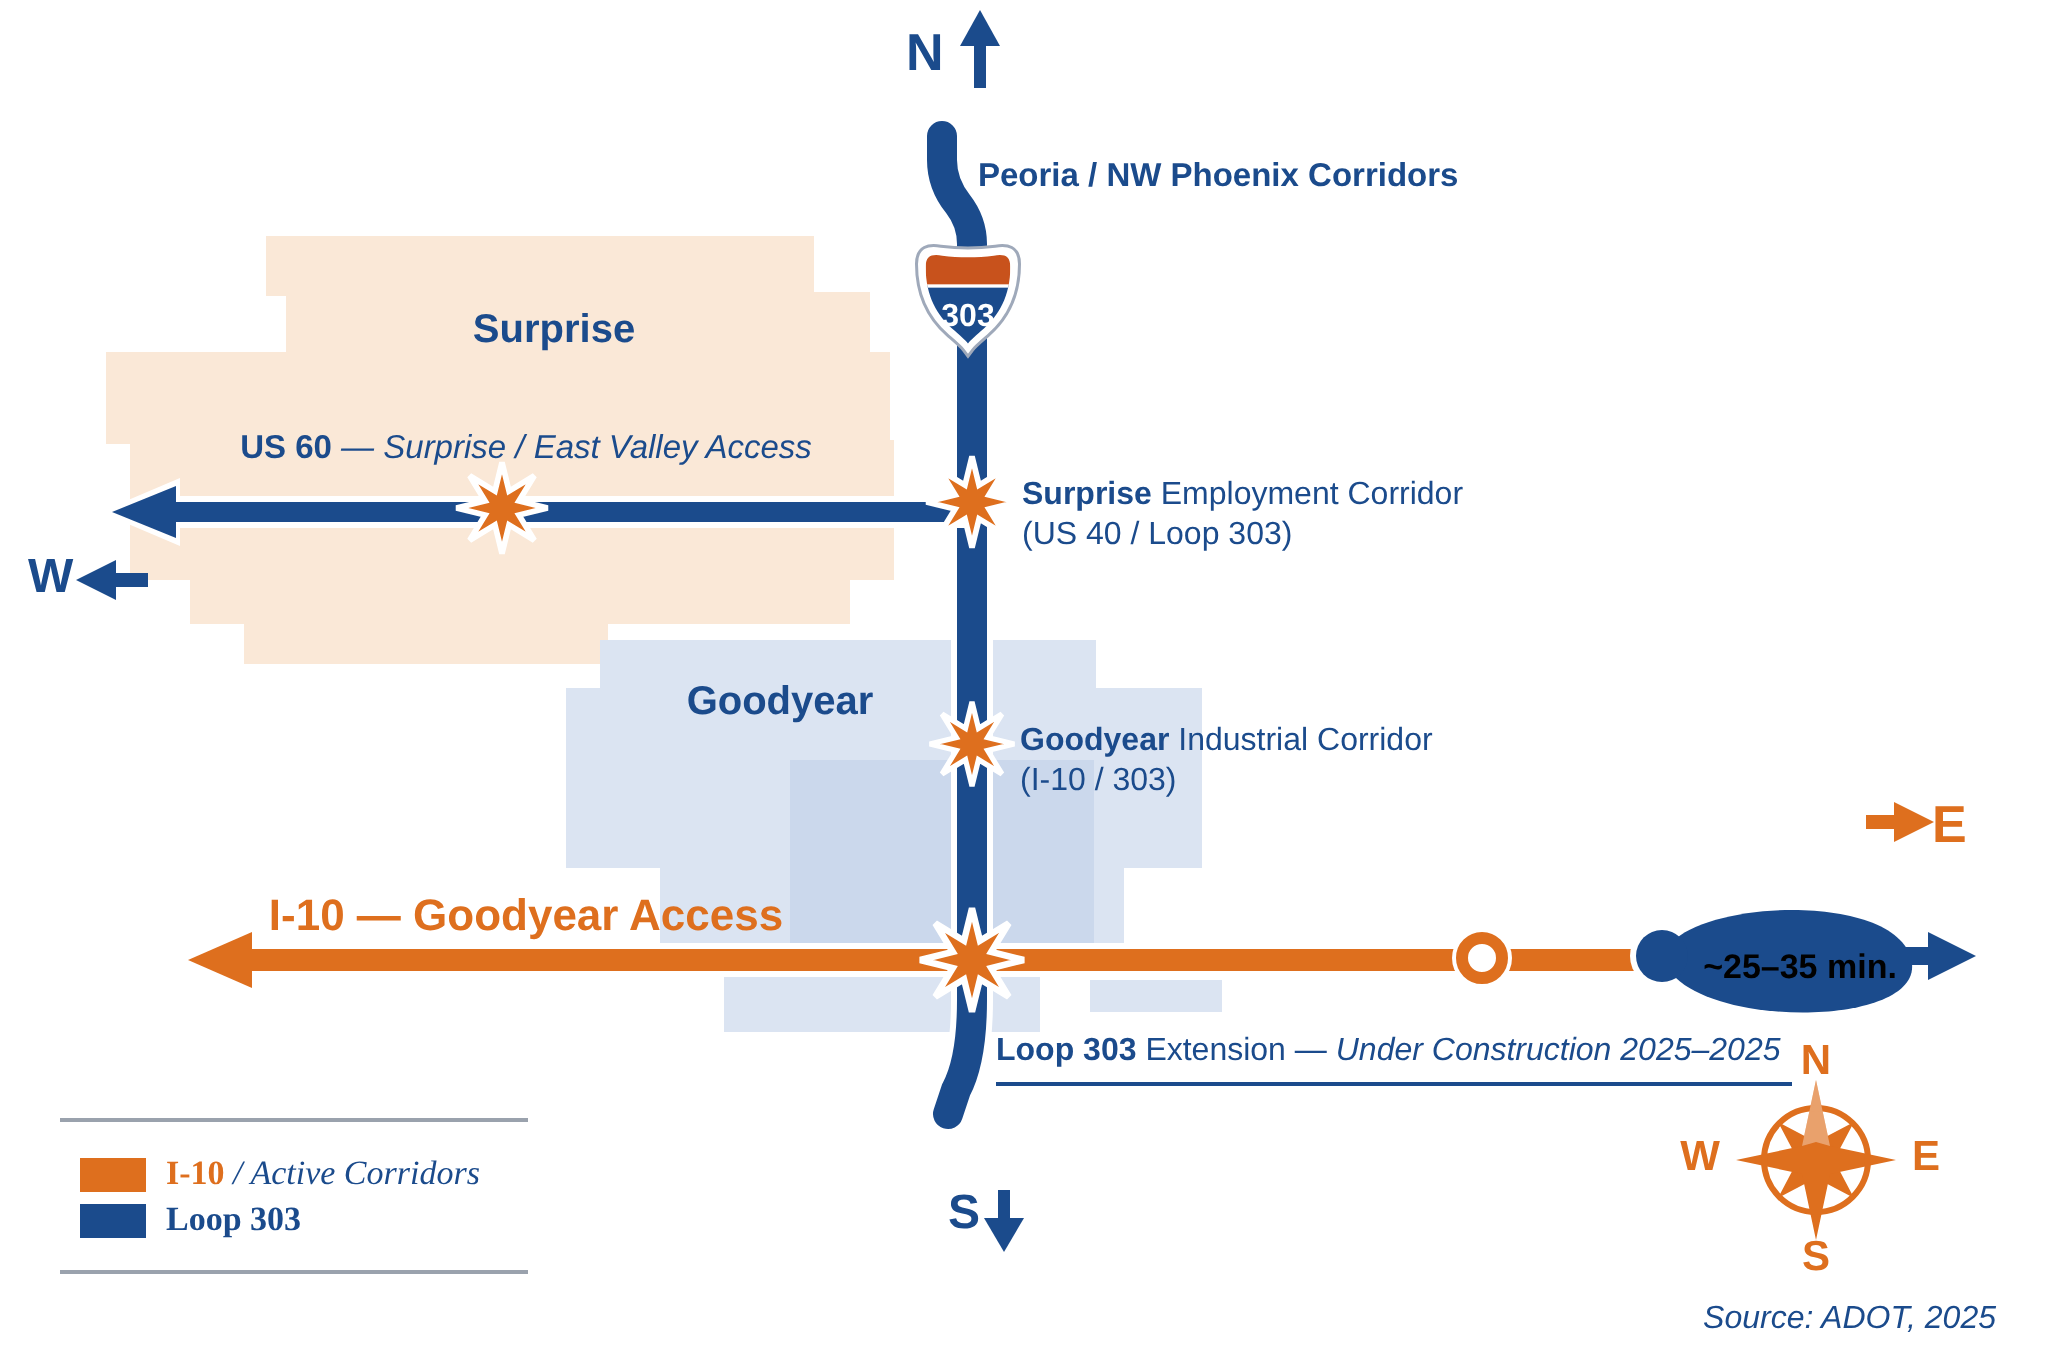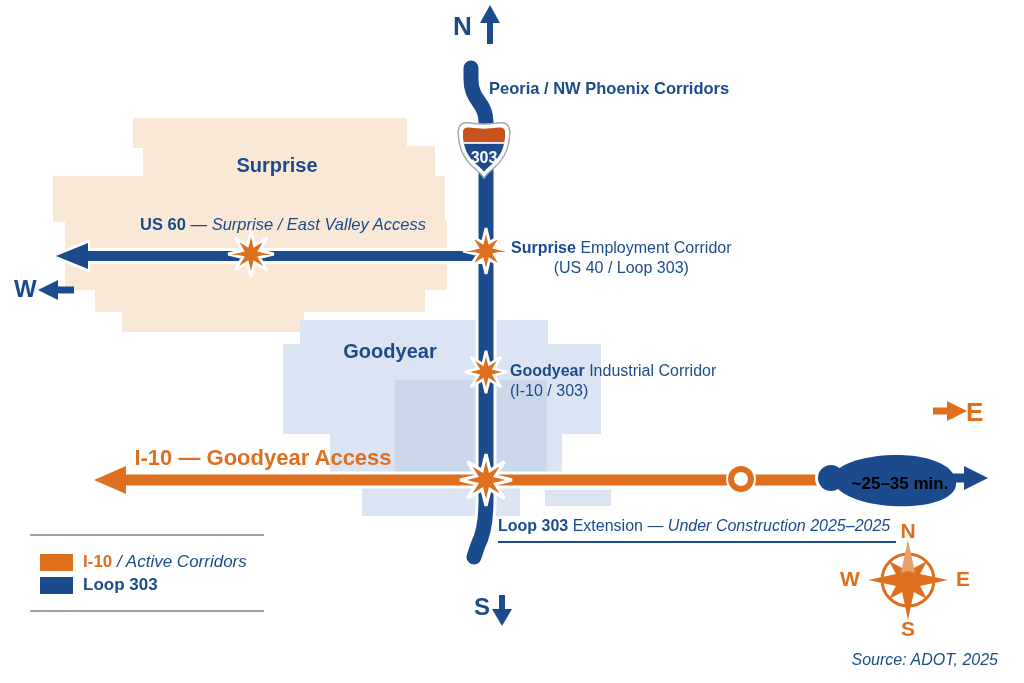--- a/index.html
+++ b/index.html
@@ -11,22 +11,22 @@
   .peach{background:#fae8d7;}
   .lblue{background:#dbe4f2;}
   .dblue{background:#cbd8ec;}
   .lbl{position:absolute;color:#1b4b8c;white-space:nowrap;line-height:1.25;}
   .bold{font-weight:bold;}
   .ital{font-style:italic;}
   .orange{color:#de6f1e;}
   .white{color:#000000;}
   .center{text-align:center;}
   .right{text-align:right;}
-  .legend{position:absolute;left:30px;top:534px;width:234px;border-top:2px solid #9aa2ad;
-          border-bottom:2px solid #9aa2ad;padding:13px 0 12px 10px;}
+  .legend{position:absolute;left:30px;top:559px;width:234px;border-top:2px solid #9aa2ad;
+          border-bottom:2px solid #9aa2ad;padding:13px 0 12px 10px;font-family:Liberation Serif, serif;}
   .legend-row{display:flex;align-items:center;gap:10px;margin:3px 0;}
   .swatch{width:33px;height:17px;flex:0 0 auto;}
   .sw-orange{background:#de6f1e;}
   .sw-navy{background:#1b4b8c;}
   .legend-text{font-size:17px;}
   .extension{border-bottom:2px solid #1b4b8c;padding-bottom:5px;padding-right:6px;}
 </style>
 </head>
 <body>
 
@@ -129,28 +129,28 @@
       <polygon points="0,-40 7,-7 0,-9 -7,-7" fill="#ffffff" opacity="0.35"></polygon>
     </g>
   </svg>
 
   <div class="lbl bold" style="left:453px;top:10px;font-size:26px;">N</div>
 
   <div class="lbl" style="left:489px;top:78px;font-size:16.5px;font-weight:600;">Peoria / NW Phoenix Corridors</div>
 
   <div class="lbl bold center" style="left:207px;top:153px;width:140px;font-size:20px;">Surprise</div>
 
-  <div class="lbl center" style="left:113px;top:214px;width:300px;font-size:16.5px;margin-left:20px;">
+  <div class="lbl center" style="left:113px;top:214px;width:300px;font-size:16.5px;">
     <span class="bold">US 60</span>
     <span class="ital">— Surprise / East Valley Access</span>
   </div>
 
   <div class="lbl bold" style="left:14px;top:274px;font-size:24px;">W</div>
 
-  <div class="lbl" style="left:511px;top:238px;font-size:16px;text-align:center;">
+  <div class="lbl" style="left:511px;top:238px;font-size:16px;">
     <div>
       <span class="bold">Surprise</span>
       <span>Employment Corridor</span>
     </div>
     <div>(US 40 / Loop 303)</div>
   </div>
 
   <div class="lbl bold center" style="left:328px;top:339px;width:124px;font-size:20px;">Goodyear</div>
 
   <div class="lbl" style="left:510px;top:361px;font-size:16px;">

